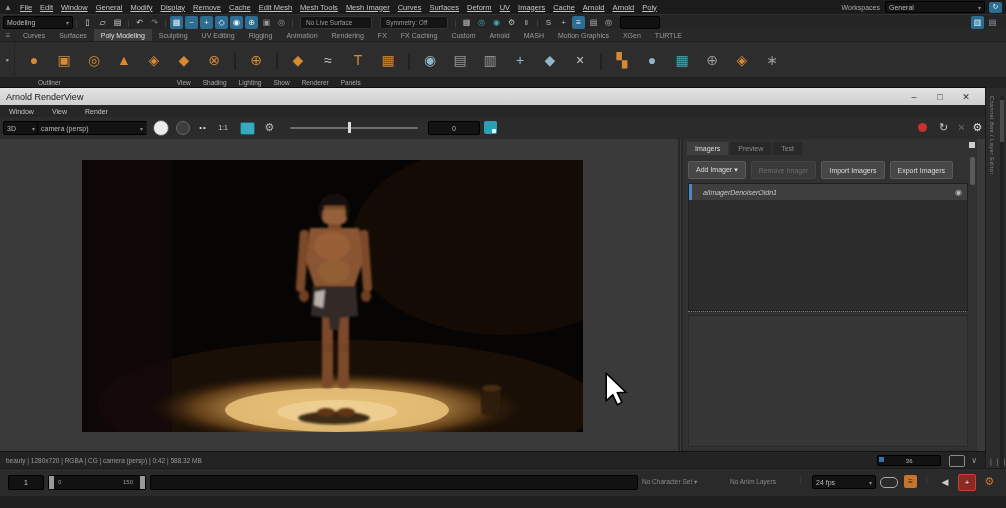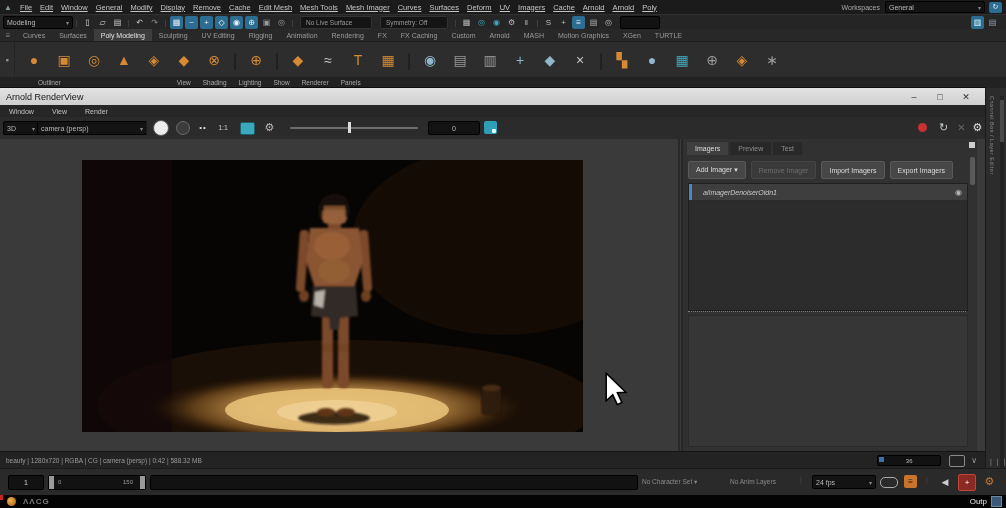--- a/index.html
+++ b/index.html
@@ -410,21 +410,14 @@
         <span class="arr">▾</span>
     </span>
     <span class="r" style="left:880px;top:8px;width:16px;height:9px;border:1px solid #aaa;border-radius:5px;"></span>
     <span class="r ic" style="left:904px;top:6px;width:13px;height:13px;background:#c9742c;border-radius:2px;color:#2a1a08;font-size:8px;">≡</span>
     <span class="r" style="left:926px;top:7px;color:#4a4a4a;">|</span>
     <span class="r ic" style="left:938px;top:6px;width:14px;height:13px;color:#ccc;font-size:9px;">◀</span>
     <span class="r ic" style="left:958px;top:5px;width:16px;height:15px;background:#8a2a22;border:1px solid #c04438;border-radius:2px;color:#fff;font-size:8px;">+</span>
     <span class="r ic" style="left:982px;top:5px;width:15px;height:15px;color:#c9742c;font-size:11px;">⚙</span>
   </div>
 
-  <div id="bottombar" class="r flex">
-    <span class="r" style="left:0;top:0;width:3px;height:5px;background:#c22;"></span>
-    <span class="circlebtn" style="width:9px;height:9px;margin-left:7px;background:radial-gradient(circle at 35% 35%, #f0b14a, #a85f10);"></span>
-    <span style="margin-left:7px;font-weight:bold;letter-spacing:1px;">ΛΛCG</span>
-    <span style="margin-left:auto;color:#e6e6e6;">Outp</span>
-    <span style="width:9px;height:9px;background:#3a5a7a;border:1px solid #6a8aa0;margin:0 4px;"></span>
-  </div>
 
 </div>
 
 </body></html>

